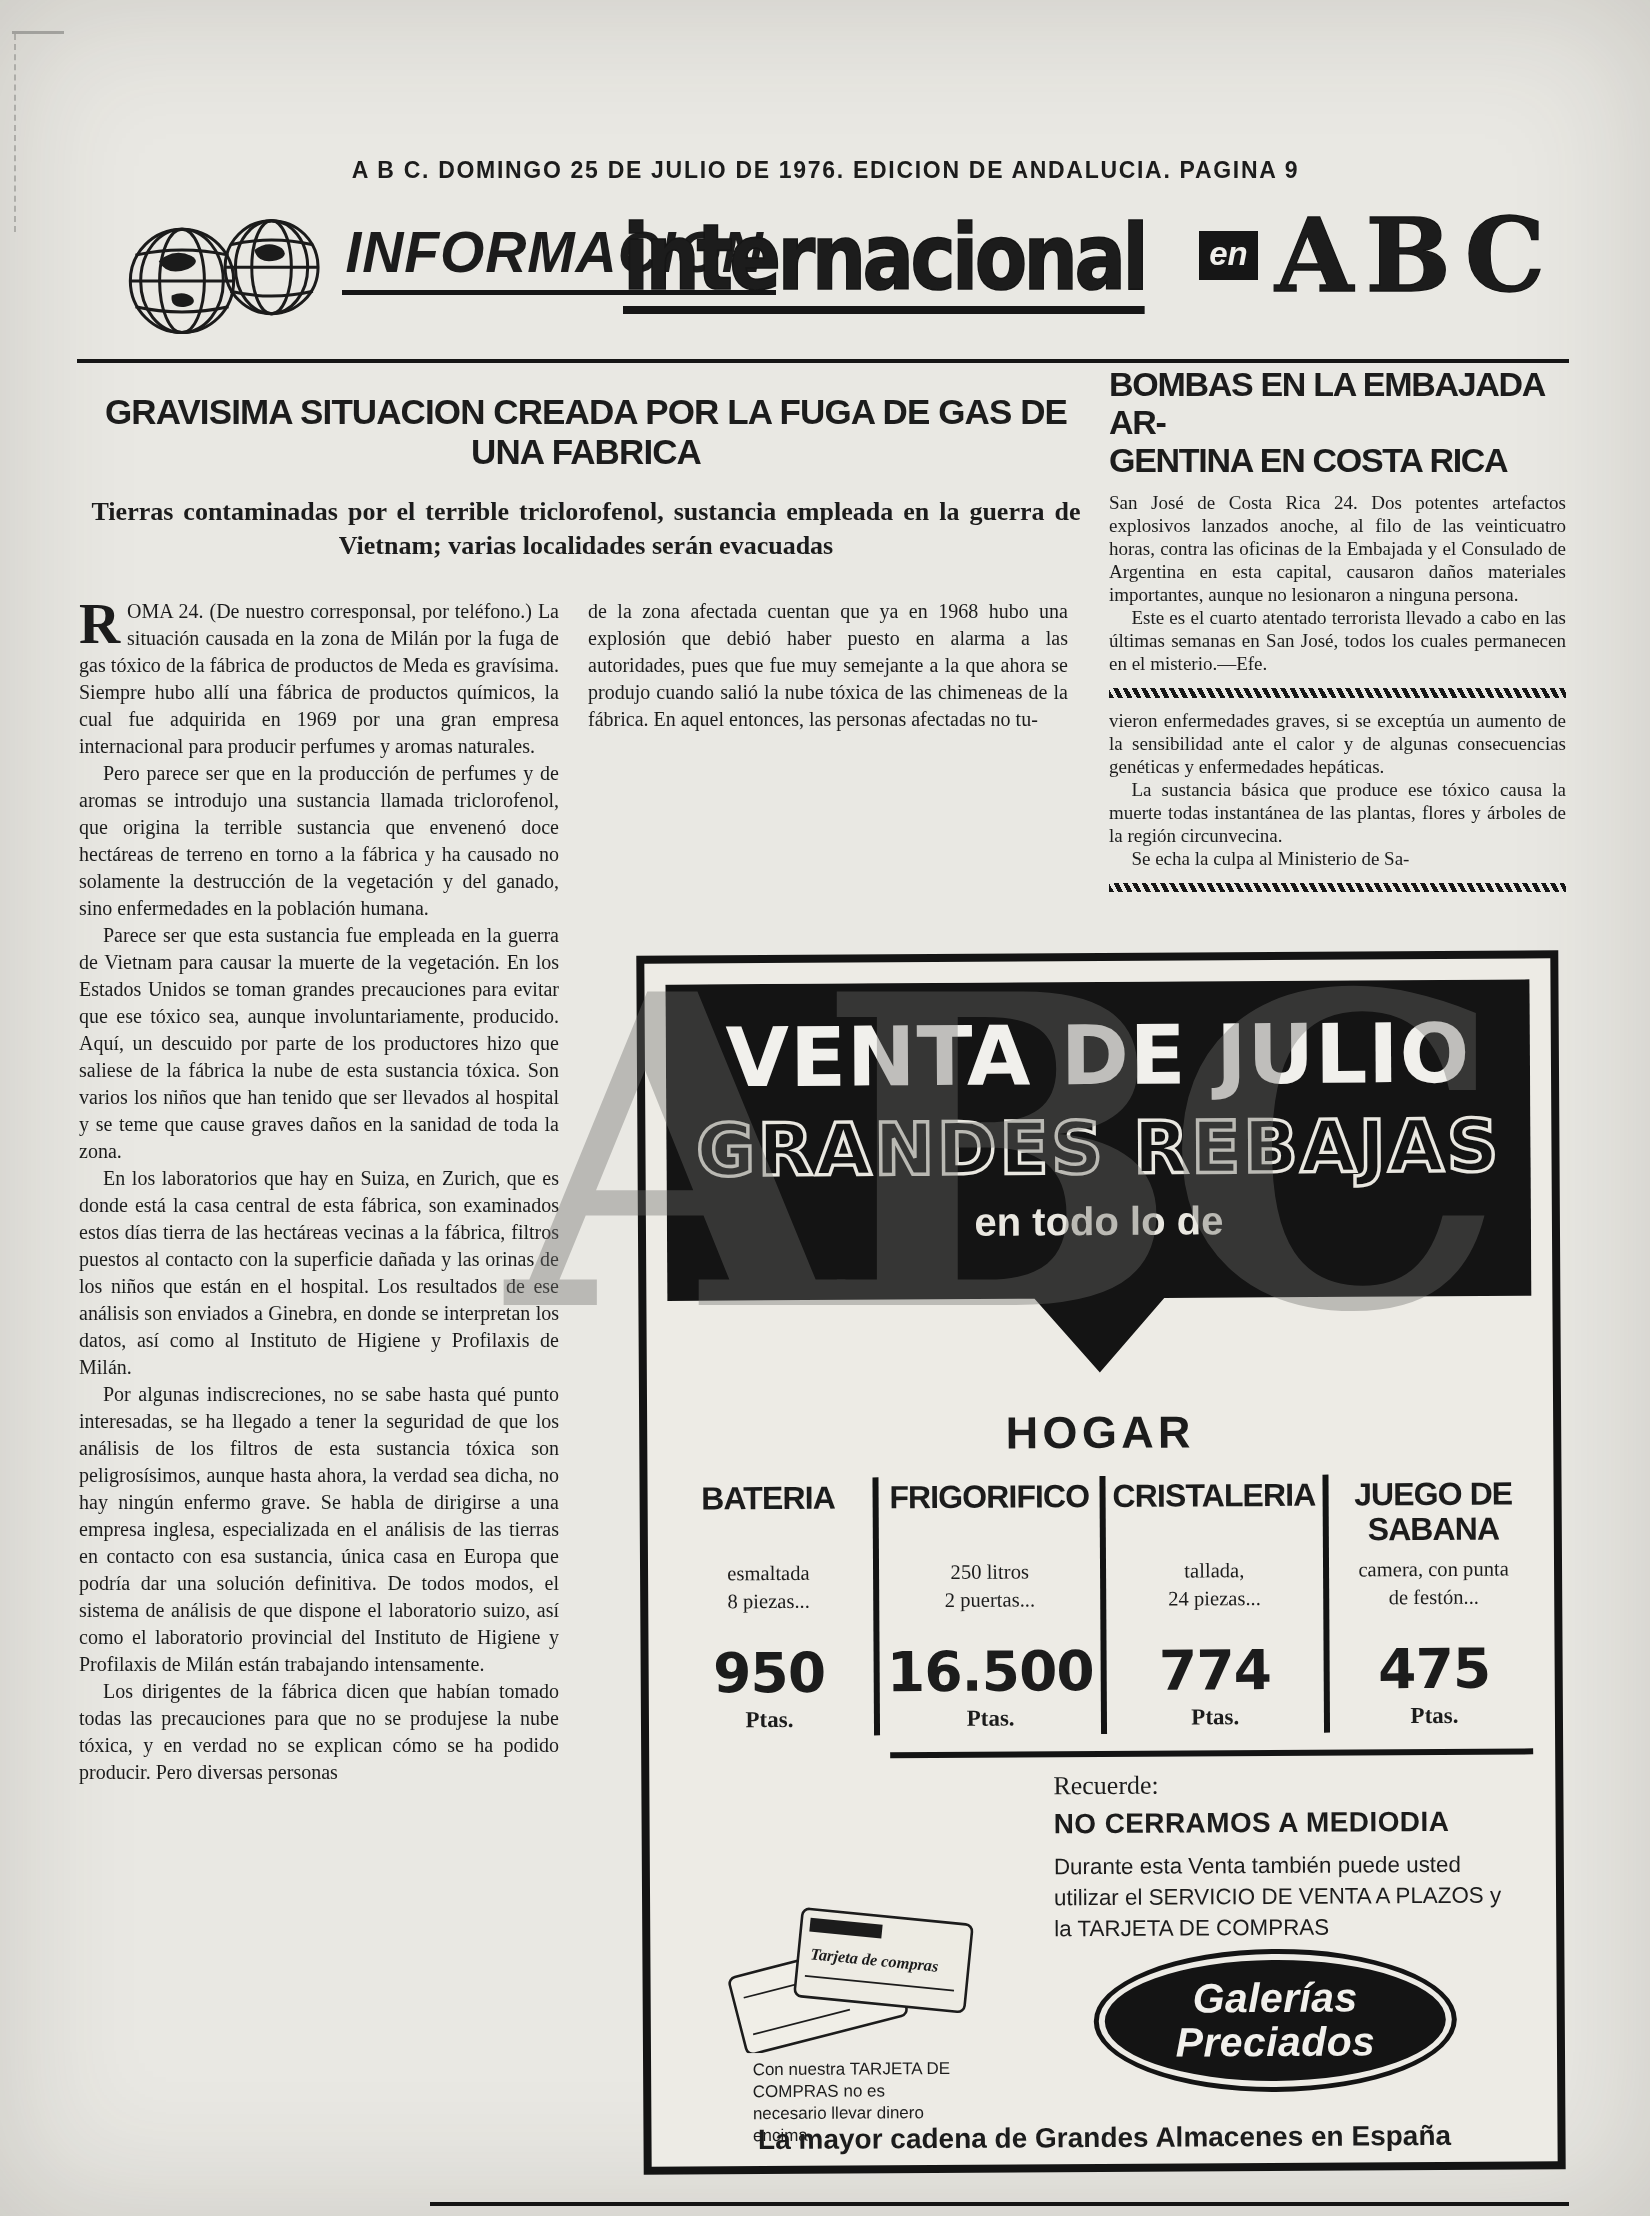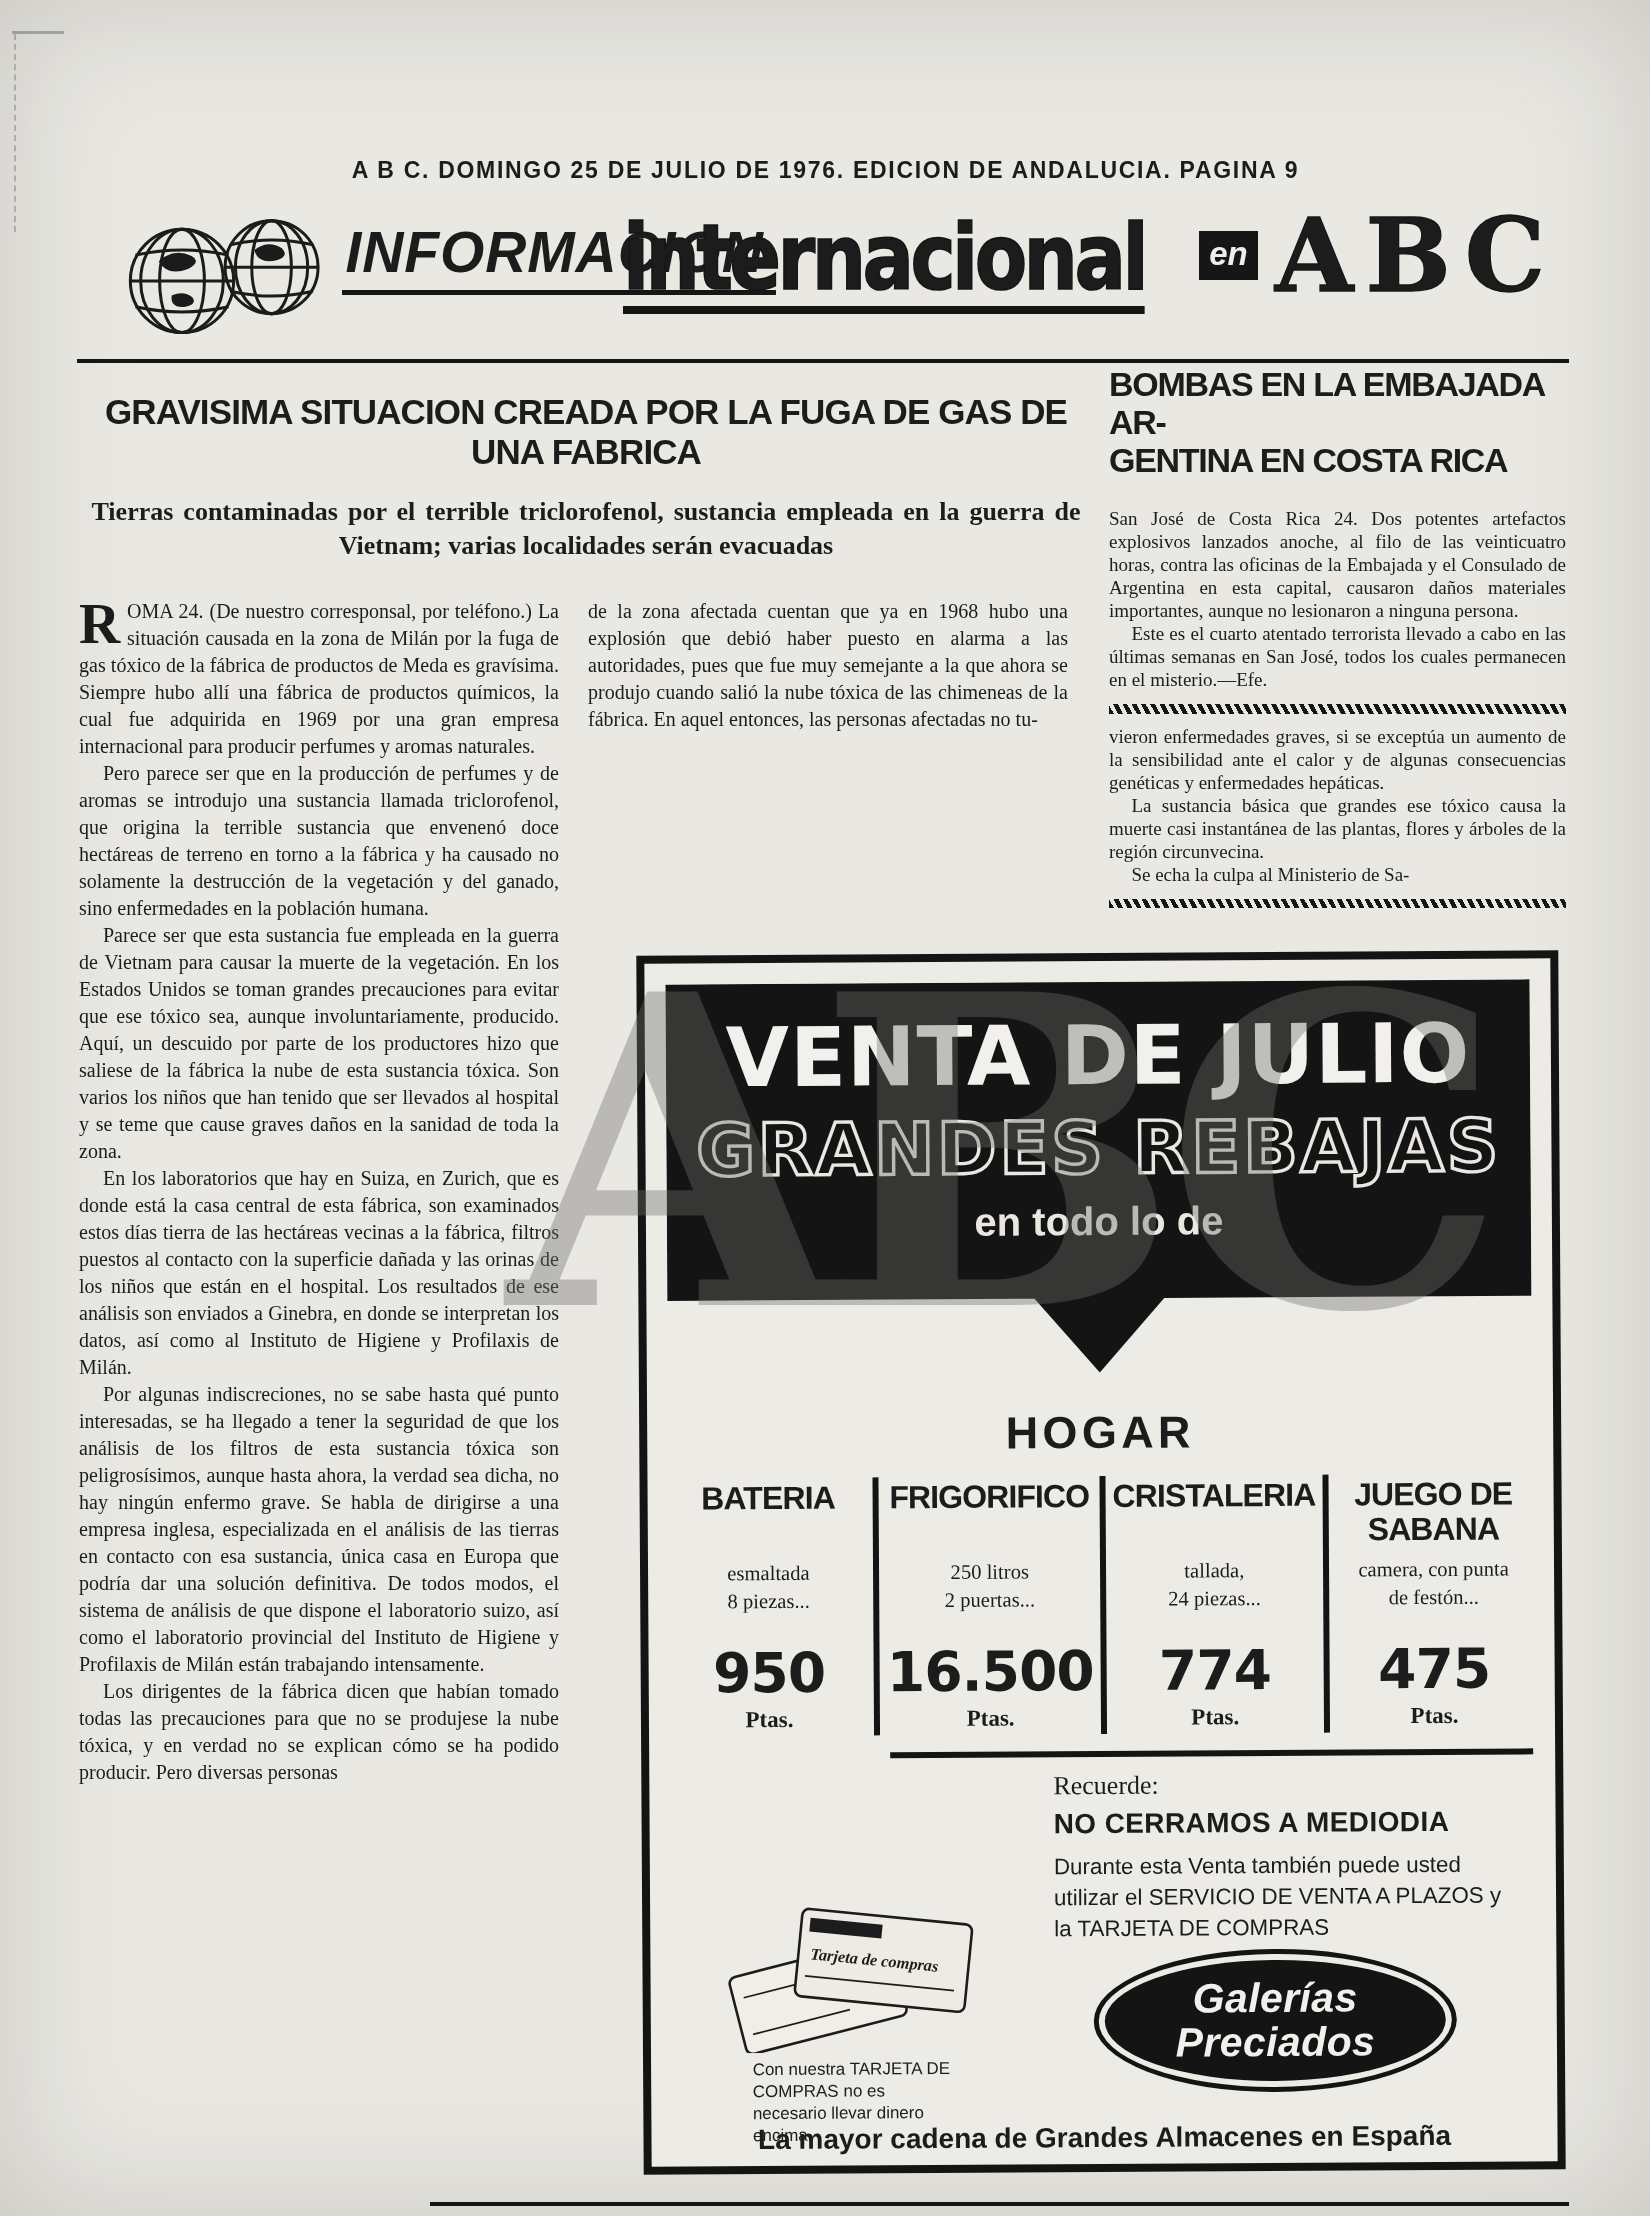--- a/index.html
+++ b/index.html
@@ -67,21 +67,21 @@
   .bcol p.first { text-indent:0; }
   .dropcap {
     float:left; font-family:"Liberation Serif", serif; font-weight:bold;
     font-size:57px; line-height:45px; padding:2.6px 6.9px 0 0;
   }
 
   
   .right-art { position:absolute; left:1109px; top:365px; width:457px; font-size:19px; line-height:23px; text-align:justify; }
   .r-headline {
     font-family:"Liberation Sans", sans-serif; font-weight:bold; font-size:34px;
-    line-height:1.12; letter-spacing:-1.3px; text-align:left; margin-bottom:28px;
+    line-height:1.12; letter-spacing:-1.3px; text-align:left; margin-bottom:12px;
   }
   .right-art p { margin:0; text-indent:22.4px; }
   .right-art p.first { text-indent:0; }
   .hatch { height:9.5px; margin:13px 0 11.2px; background:repeating-linear-gradient(62deg, #161616 0 4.3px, transparent 4.3px 8.2px); }
 
   
   .ad {
     position:absolute; left:640px; top:953px; width:922px; height:1219px;
     border:8.6px solid #141414; background:#edebe5; z-index:5; transform:rotate(-0.35deg);
   }
@@ -192,21 +192,21 @@
 
   <div class="right-art">
     <div class="r-headline">
       <div>BOMBAS EN LA EMBAJADA AR-</div>
       <div>GENTINA EN COSTA RICA</div>
     </div>
     <p class="first">San José de Costa Rica 24. Dos potentes artefactos explosivos lanzados anoche, al filo de las veinticuatro horas, contra las oficinas de la Embajada y el Consulado de Argentina en esta capital, causaron daños materiales importantes, aunque no lesionaron a ninguna persona.</p>
     <p>Este es el cuarto atentado terrorista llevado a cabo en las últimas semanas en San José, todos los cuales permanecen en el misterio.—Efe.</p>
     <div class="hatch"></div>
     <p class="first">vieron enfermedades graves, si se exceptúa un aumento de la sensibilidad ante el calor y de algunas consecuencias genéticas y enfermedades hepáticas.</p>
-    <p>La sustancia básica que grandes ese tóxico causa la muerte casi instantánea de las plantas, flores y árboles de la región circunvecina.</p>
+    <p>La sustancia básica que produce ese tóxico causa la muerte todas instantánea de las plantas, flores y árboles de la región circunvecina.</p>
     <p>Se echa la culpa al Ministerio de Sa-</p>
     <div class="hatch"></div>
   </div>
 
   <div class="ad">
     <div class="ad-banner">
       <div class="ad-l1">VENTA DE JULIO</div>
       <div class="ad-l2">GRANDES REBAJAS</div>
       <div class="ad-l3">en todo lo de</div>
     </div>

